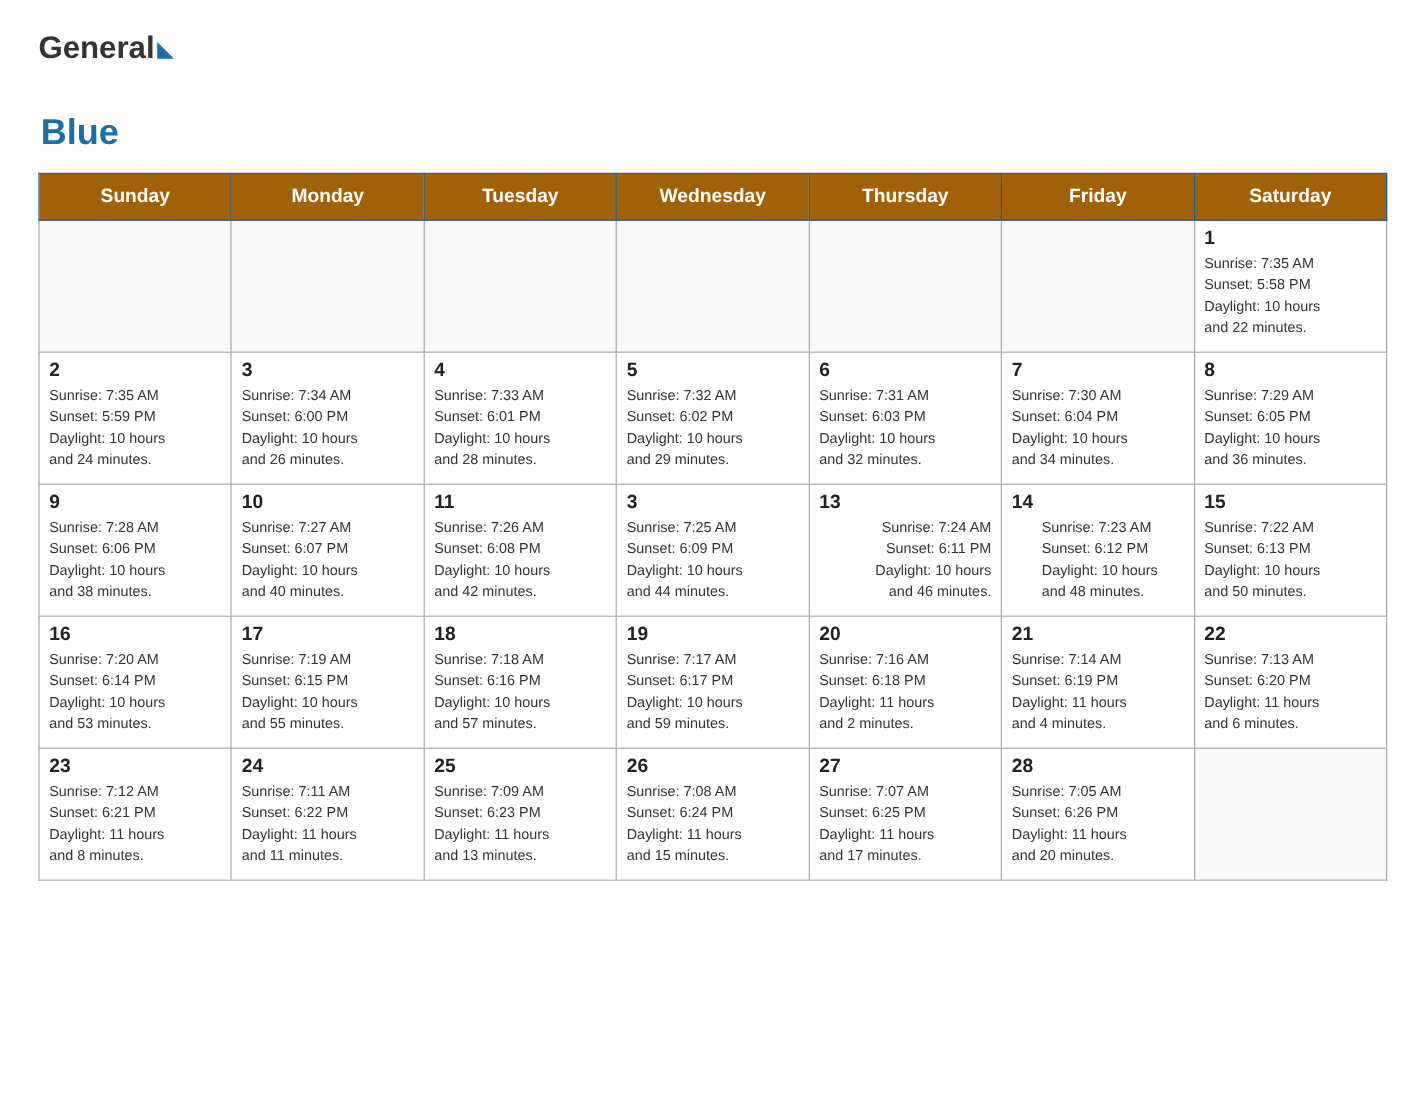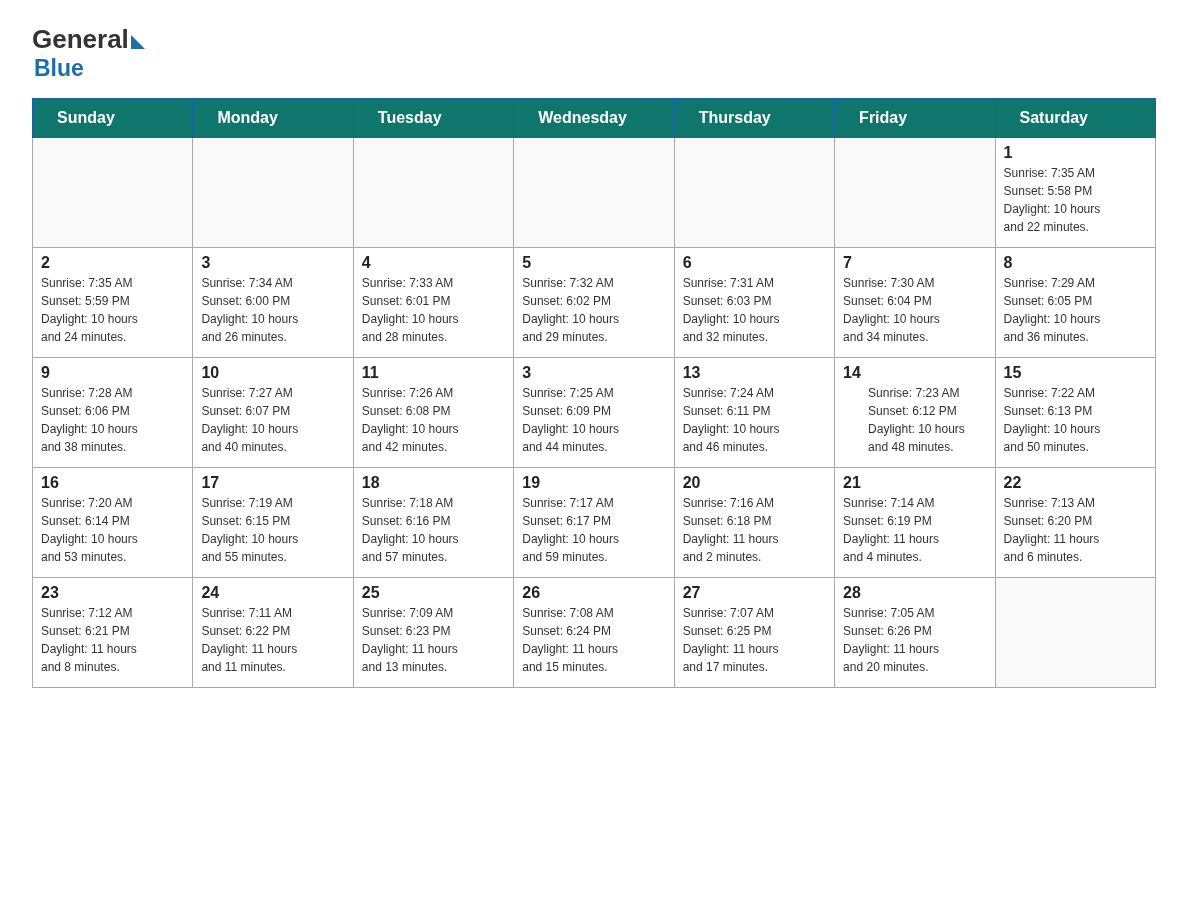--- a/index.html
+++ b/index.html
@@ -34,50 +34,51 @@
     .logo-arrow {
       width: 0;
       height: 0;
       border-left: 14px solid #1a6fa8;
       border-top: 14px solid transparent;
       border-bottom: 0px solid transparent;
       margin-left: 2px;
       margin-top: 4px;
     }
     .logo-blue {
-      font-size: 23px;
+      font-size: 30px;
       font-weight: bold;
       color: #1a6fa8;
       margin-left: 2px;
+      margin-top: 39px;
     }
     .title-area {
       text-align: right;
     }
     .month-title {
       font-size: 52px;
       font-weight: bold;
       color: #222;
       line-height: 1.1;
     }
     .location-title {
       font-size: 22px;
       color: #444;
       margin-top: 4px;
     }
     .calendar-table {
       width: 100%;
       border-collapse: collapse;
     }
     .calendar-table thead tr th {
-      background-color: #0f766e;
+      background-color: #a16207;
       color: #fff;
       font-size: 16px;
       font-weight: bold;
       padding: 10px 24px;
-      text-align: left;
+      text-align: center;
       border: 1px solid #1a5fa8;
     }
     .calendar-table tbody tr td {
       vertical-align: top;
       border: 1px solid #aaa;
       padding: 6px 8px;
       font-size: 12.5px;
       color: #333;
       min-height: 90px;
       height: 110px;
@@ -220,21 +221,21 @@
         </td>
         <td>
           <span class="day-number">3</span>
           <div class="day-info" style="white-space: pre-line;">Sunrise: 7:25 AM
 Sunset: 6:09 PM
 Daylight: 10 hours
 and 44 minutes.</div>
         </td>
         <td>
           <span class="day-number">13</span>
-          <div class="day-info" style="white-space: pre-line;">Sunrise: 7:24 AM
+          <div class="day-info" style="white-space: pre-line; text-align: right;">Sunrise: 7:24 AM
 Sunset: 6:11 PM
 Daylight: 10 hours
 and 46 minutes.</div>
         </td>
         <td>
           <span class="day-number">14</span>
           <div class="day-info" style="white-space: pre-line; margin-left: 25px;">Sunrise: 7:23 AM
 Sunset: 6:12 PM
 Daylight: 10 hours
 and 48 minutes.</div>

